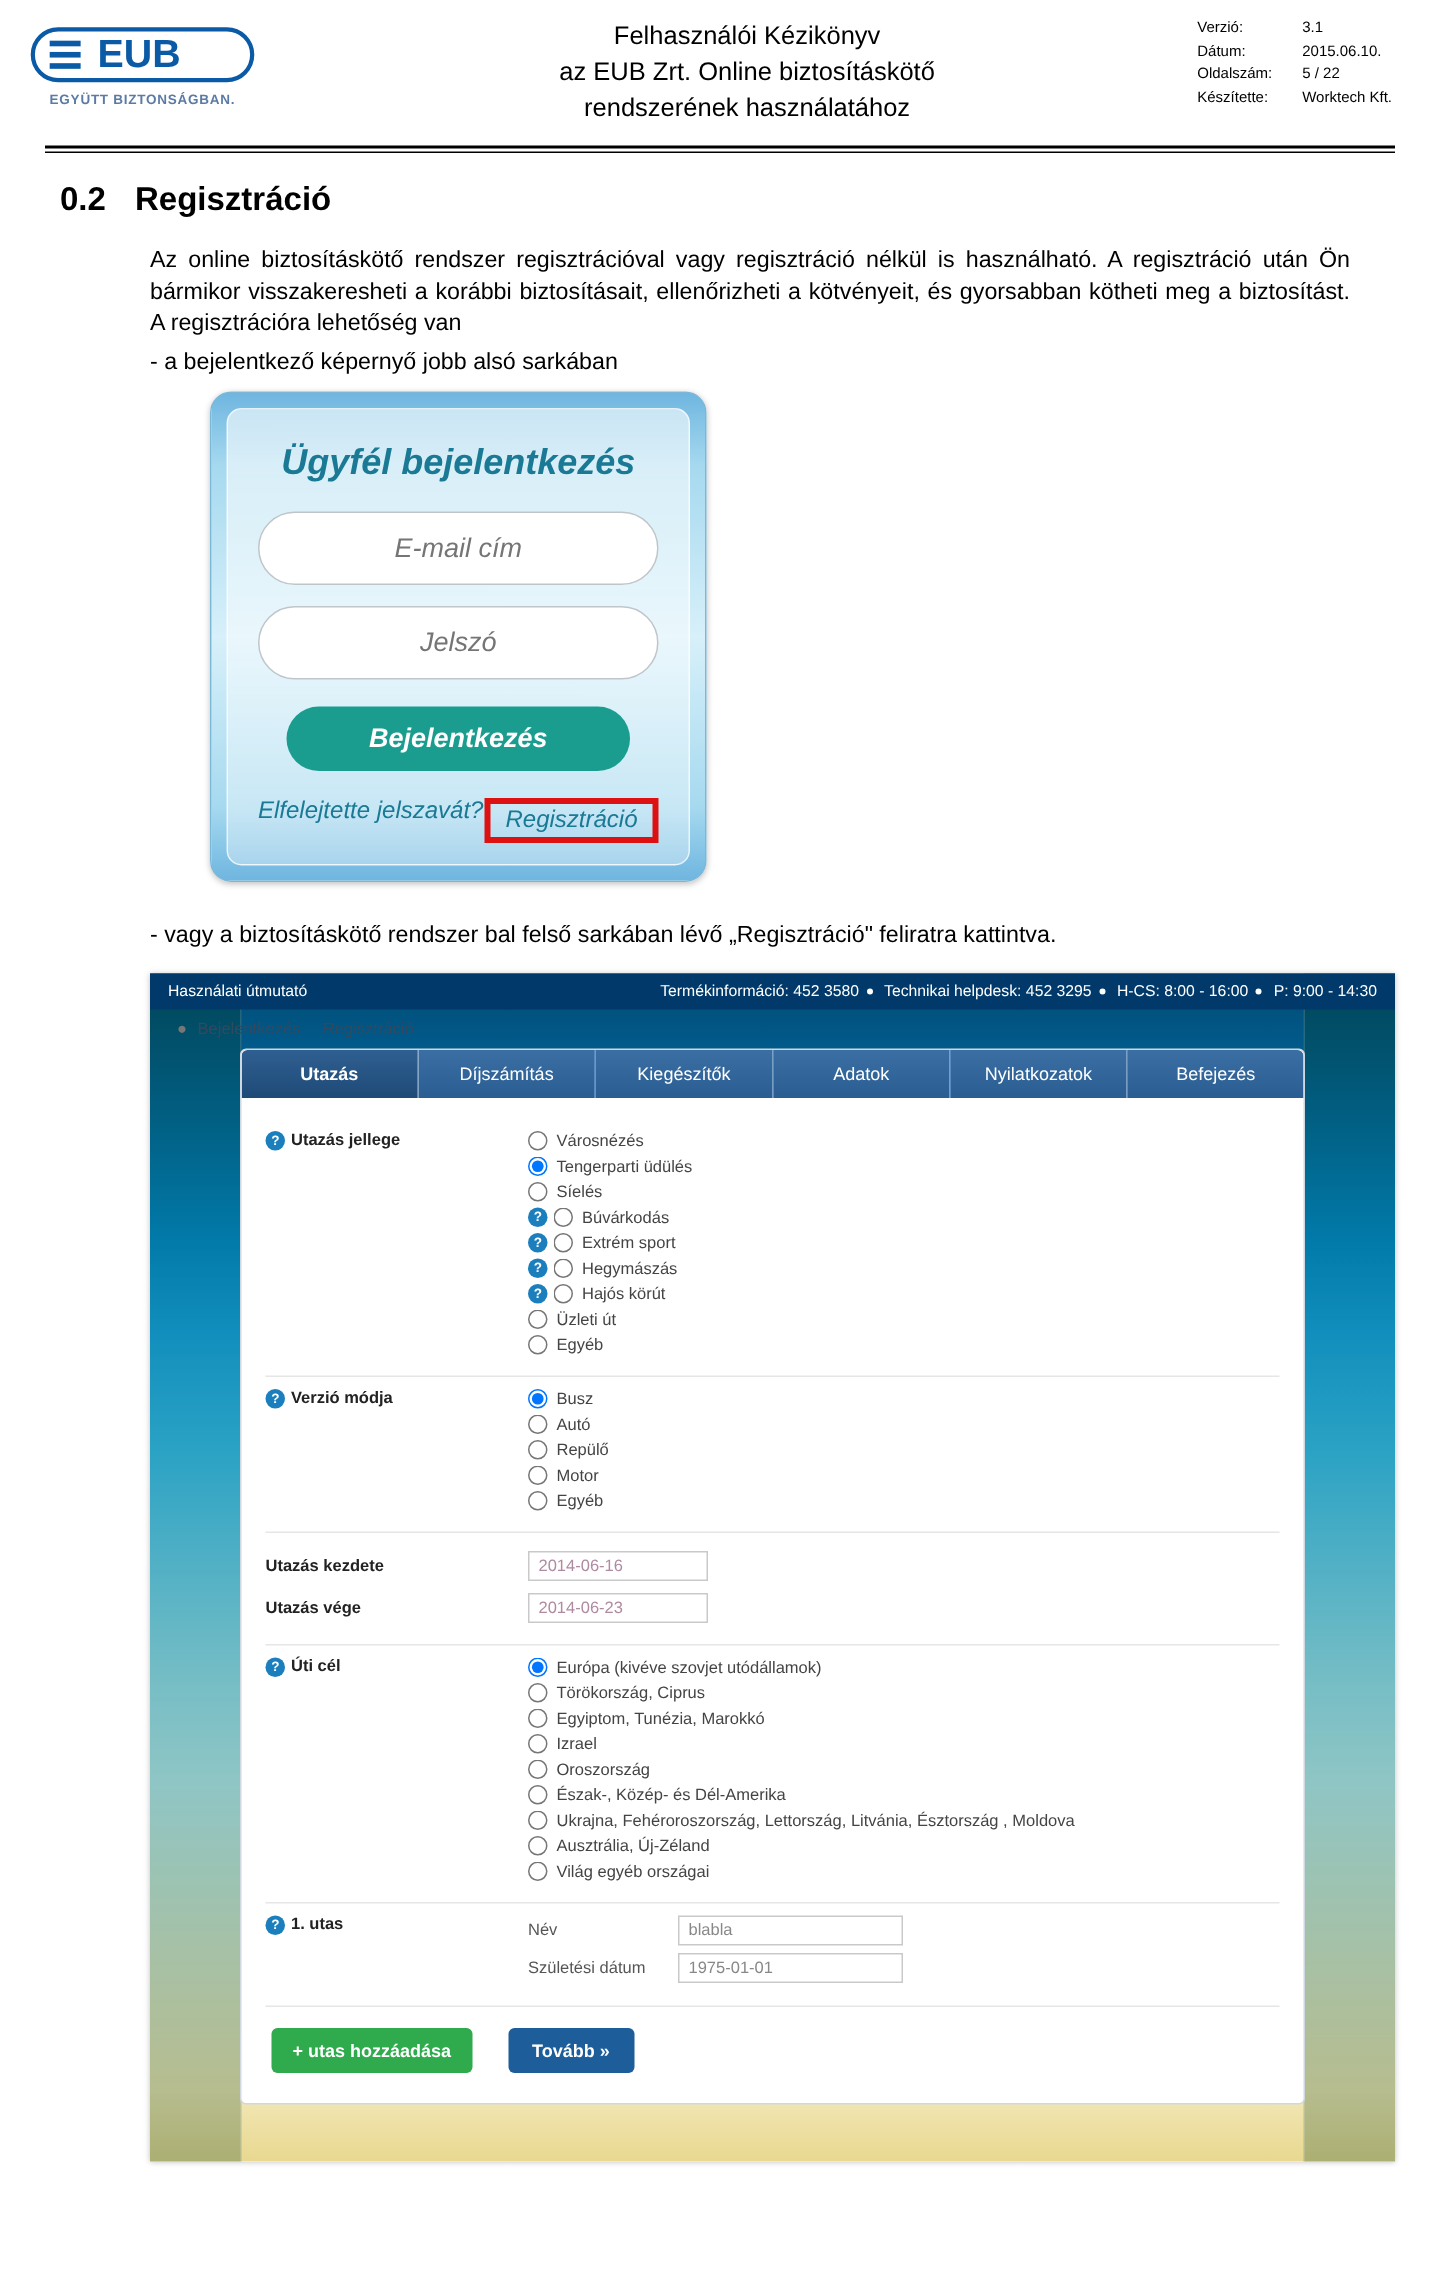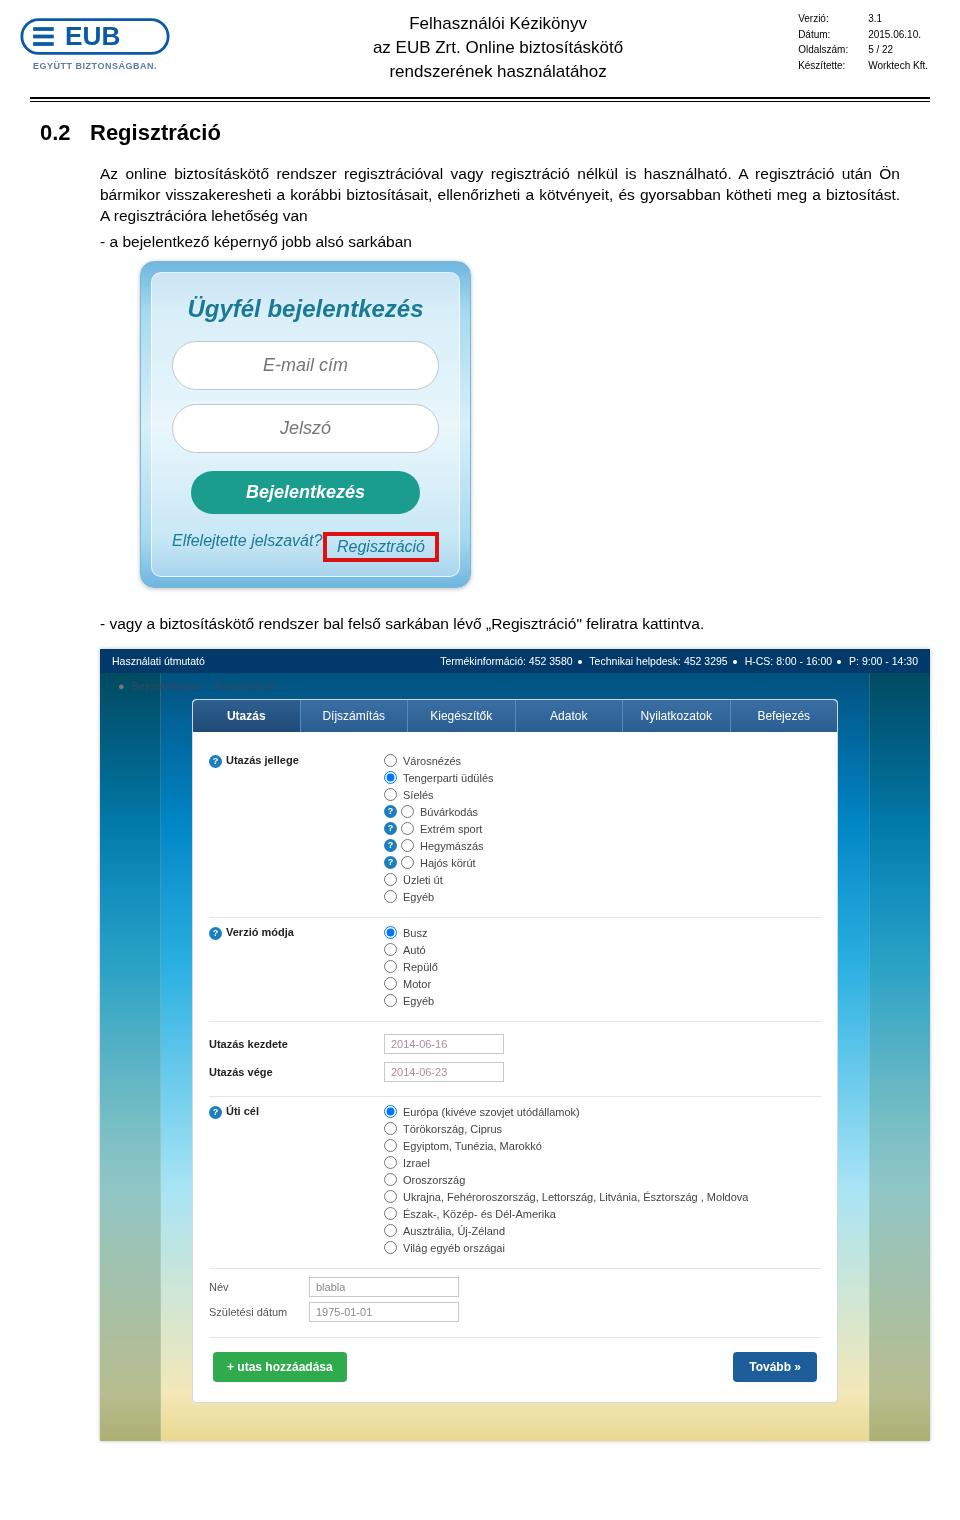--- a/index.html
+++ b/index.html
@@ -51,21 +51,21 @@
     background: linear-gradient(180deg, rgba(0,60,40,.35), rgba(0,80,60,.15) 30%, rgba(80,120,70,.25) 60%, rgba(60,100,60,.35));
   }
   .app-bg::before{ left:0; border-right:1px solid rgba(255,255,255,.15);}
   .app-bg::after{ right:0; border-left:1px solid rgba(255,255,255,.15);}
   .topbar { position:relative; z-index:1; background:#013a6a; color:#fff; font-size:10.5px; padding:6px 12px; display:flex; justify-content:space-between; }
   .topbar .dot { display:inline-block; width:4px; height:4px; background:#fff; border-radius:50%; margin:0 5px 1px; vertical-align:middle;}
   .authrow { position:relative; z-index:1; padding:7px 18px 3px; font-size:11px; color:#34495e; }
   .authrow .bullet-dot{ color:#777; margin-right:4px;}
   .authrow a { color:#34495e; text-decoration:none; margin-right:12px; }
 
-  .panel { position:relative; z-index:1; margin:4px 92px 20px; background:#fff; border-radius:4px; border:1px solid #cfd8e0; overflow:hidden;}
+  .panel { position:relative; z-index:1; margin:4px 60px 20px; background:#fff; border-radius:4px; border:1px solid #cfd8e0; overflow:hidden;}
   .tabs { display:flex; }
   .tabs .tab { flex:1; text-align:center; padding:9px 0; font-size:12px; color:#fff;
     background: linear-gradient(180deg,#3b6fa3,#2a5d91); border-right:1px solid #5a8abd; cursor:pointer;}
   .tabs .tab.active { background: linear-gradient(180deg,#2f5f91,#1e4a77); font-weight:bold;}
   .tabs .tab:last-child{ border-right:none; border-top-right-radius:4px;}
   .tabs .tab:first-child{ border-top-left-radius:4px;}
 
   .form-area { padding:14px 16px 16px; font-size:11px; color:#333; }
   .fgroup { display:flex; border-bottom:1px solid #e6e6e6; padding:8px 0 10px; }
   .fgroup:last-of-type{ border-bottom:none;}
@@ -75,21 +75,21 @@
   .opt { display:flex; align-items:center; margin:0 0 4px; color:#444;}
   .opt input[type=radio]{ margin-right:6px; }
   .opt .qmark{ margin-right:4px; }
   .dateval { display:inline-block; width:120px; padding:3px 6px; border:1px solid #c9c9c9; background:#fff; color:#b08aa0; font-size:11px;}
   .thin-row { display:flex; align-items:center; padding:4px 0;}
   .thin-row .flabel{ font-weight:bold; width:175px; padding:0;}
   .utas-sub { display:flex; align-items:center; margin:0 0 5px;}
   .utas-sub .sublab{ width:100px; color:#555;}
   .txt { display:inline-block; min-width:150px; padding:3px 6px; border:1px solid #c9c9c9; background:#fff; color:#888; font-size:11px; }
 
-  .action-row { display:flex; justify-content:space-between; padding:14px 4px 4px;gap:24px;}
+  .action-row { display:flex; padding:14px 4px 4px;gap:24px;}
   .btn-green { background:#2faa4c; color:#fff; border:none; border-radius:4px; padding:8px 14px; font-size:12px; cursor:pointer; font-weight:bold;}
   .btn-blue  { background:#1d5d99; color:#fff; border:none; border-radius:4px; padding:8px 16px; font-size:12px; cursor:pointer; font-weight:bold;}
 </style>
 </head>
 <body>
 
 <div class="doc-header">
   <div class="doc-header-row">
     <div class="logo">
       <div class="logo-box">
@@ -287,38 +287,39 @@
                 <label class="opt">
                   <input type="radio" name="uticel" style="">
                   <span>Izrael</span>
                 </label>
                 <label class="opt">
                   <input type="radio" name="uticel" style="">
                   <span>Oroszország</span>
                 </label>
                 <label class="opt">
                   <input type="radio" name="uticel" style="">
+                  <span>Észak-, Közép- és Dél-Amerika</span>
+                </label>
+                <label class="opt">
+                  <input type="radio" name="uticel" style="">
                   <span>Ukrajna, Fehéroroszország, Lettország, Litvánia, Észtország , Moldova</span>
                 </label>
                 <label class="opt">
                   <input type="radio" name="uticel" style="">
-                  <span>Észak-, Közép- és Dél-Amerika</span>
-                </label>
-                <label class="opt">
-                  <input type="radio" name="uticel" style="">
                   <span>Ausztrália, Új-Zéland</span>
                 </label>
                 <label class="opt">
                   <input type="radio" name="uticel" style="">
                   <span>Világ egyéb országai</span>
                 </label>
               </div>
           </div>
 
           <div class="fgroup">
+            <div class="flabel"><span class="qmark">?</span><span>1. utas</span></div>
             <div class="fopts">
               <div class="utas-sub">
                 <span class="sublab">Név</span>
                 <span class="txt">blabla</span>
               </div>
               <div class="utas-sub">
                 <span class="sublab">Születési dátum</span>
                 <span class="txt">1975-01-01</span>
               </div>
             </div>

